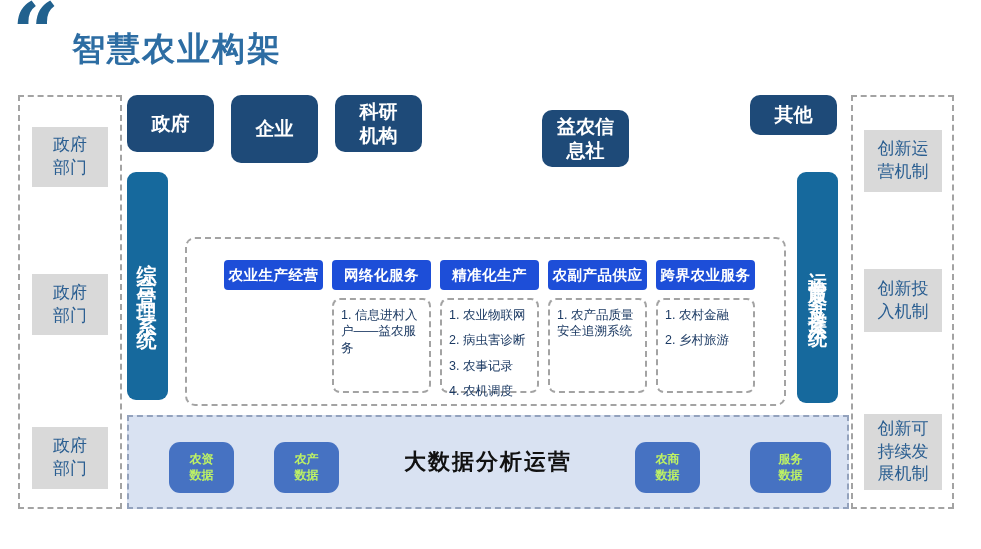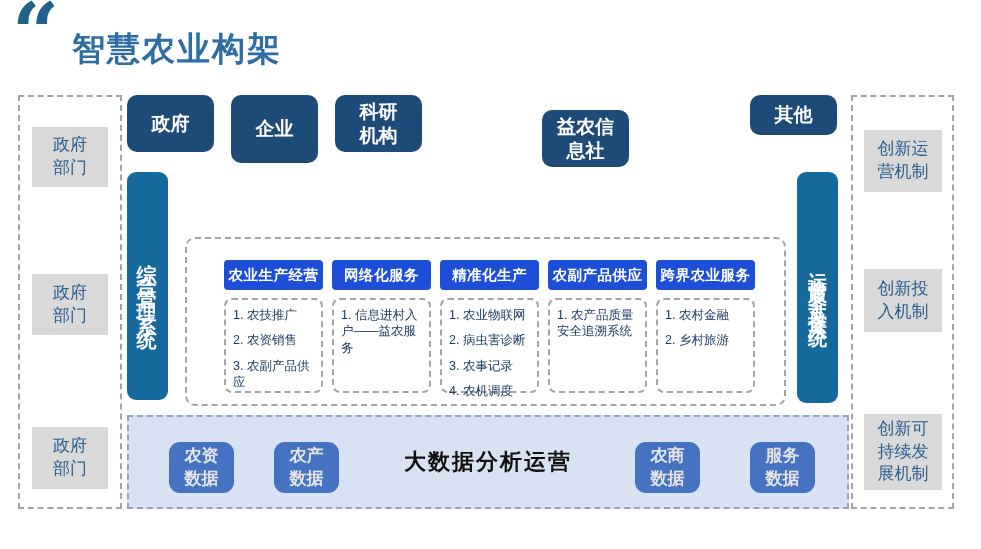--- a/index.html
+++ b/index.html
@@ -56,22 +56,22 @@
   .col-content{
     border:2px dashed #a3a3a3;border-radius:8px;background:#fff;
     padding:7px 5px 0 7px;box-sizing:border-box;
     color:#1c3a63;font-size:12.5px;line-height:1.3;
   }
   .service-item{margin-bottom:9px;}
 
   
   .bigdata-box{background:#d9e2f2;border:2px dashed #93a2bd;}
   .data-box{
-    background:#4672c2;border-radius:11px;color:#e5e5e5;
-    font-size:17px;font-weight:bold;line-height:1.3;
+    background:#4672c2;border-radius:11px;color:#bef264;
+    font-size:12px;font-weight:bold;line-height:1.3;
   }
   .bigdata-title{
     position:absolute;left:0;right:0;top:30px;text-align:center;
     font-size:22px;font-weight:bold;color:#111;letter-spacing:2px;
   }
 </style>
 </head>
 <body>
 
 <div class="page">
@@ -107,25 +107,20 @@
   <div class="abs flexc pre navy-box" style="left:750px;top:95px;width:87px;height:40px;">其他</div>
 
   <div class="abs flexc vbar vbar-left" style="left:127px;top:172px;width:41px;height:228px;">综合管理系统</div>
   <div class="abs flexc vbar vbar-right" style="left:797px;top:172px;width:41px;height:231px;">运营服务支撑系统</div>
 
 
   <div class="abs services-container" style="left:185px;top:237px;width:597px;height:165px;">
 
     <div class="abs" style="left:37px;top:0;width:99px;height:165px;">
       <div class="abs flexc col-header" style="left:0;top:21px;width:99px;height:30px;">农业生产经营</div>
-      <div class="abs col-content" style="left:0;top:59px;width:99px;height:95px;">
-        <div class="service-item">1. 农技推广</div>
-        <div class="service-item">2. 农资销售</div>
-        <div class="service-item">3. 农副产品供应</div>
-      </div>
     </div>
 
     <div class="abs" style="left:145px;top:0;width:99px;height:165px;">
       <div class="abs flexc col-header" style="left:0;top:21px;width:99px;height:30px;">网络化服务</div>
       <div class="abs col-content" style="left:0;top:59px;width:99px;height:95px;">
         <div class="service-item">1. 信息进村入户——益农服务</div>
       </div>
     </div>
 
     <div class="abs" style="left:253px;top:0;width:99px;height:165px;">
@@ -156,17 +151,17 @@
   </div>
 
   <div class="abs bigdata-box" style="left:127px;top:415px;width:718px;height:90px;">
     <div class="bigdata-title">大数据分析运营</div>
     <div class="abs flexc pre data-box" style="left:40px;top:25px;width:65px;height:51px;">农资
 数据</div>
     <div class="abs flexc pre data-box" style="left:145px;top:25px;width:65px;height:51px;">农产
 数据</div>
     <div class="abs flexc pre data-box" style="left:506px;top:25px;width:65px;height:51px;">农商
 数据</div>
-    <div class="abs flexc pre data-box" style="left:621px;top:25px;width:65px;height:51px;">服务
+    <div class="abs flexc pre data-box" style="left:621px;top:25px;width:81px;height:51px;">服务
 数据</div>
   </div>
 
 </div>
 
 </body></html>

